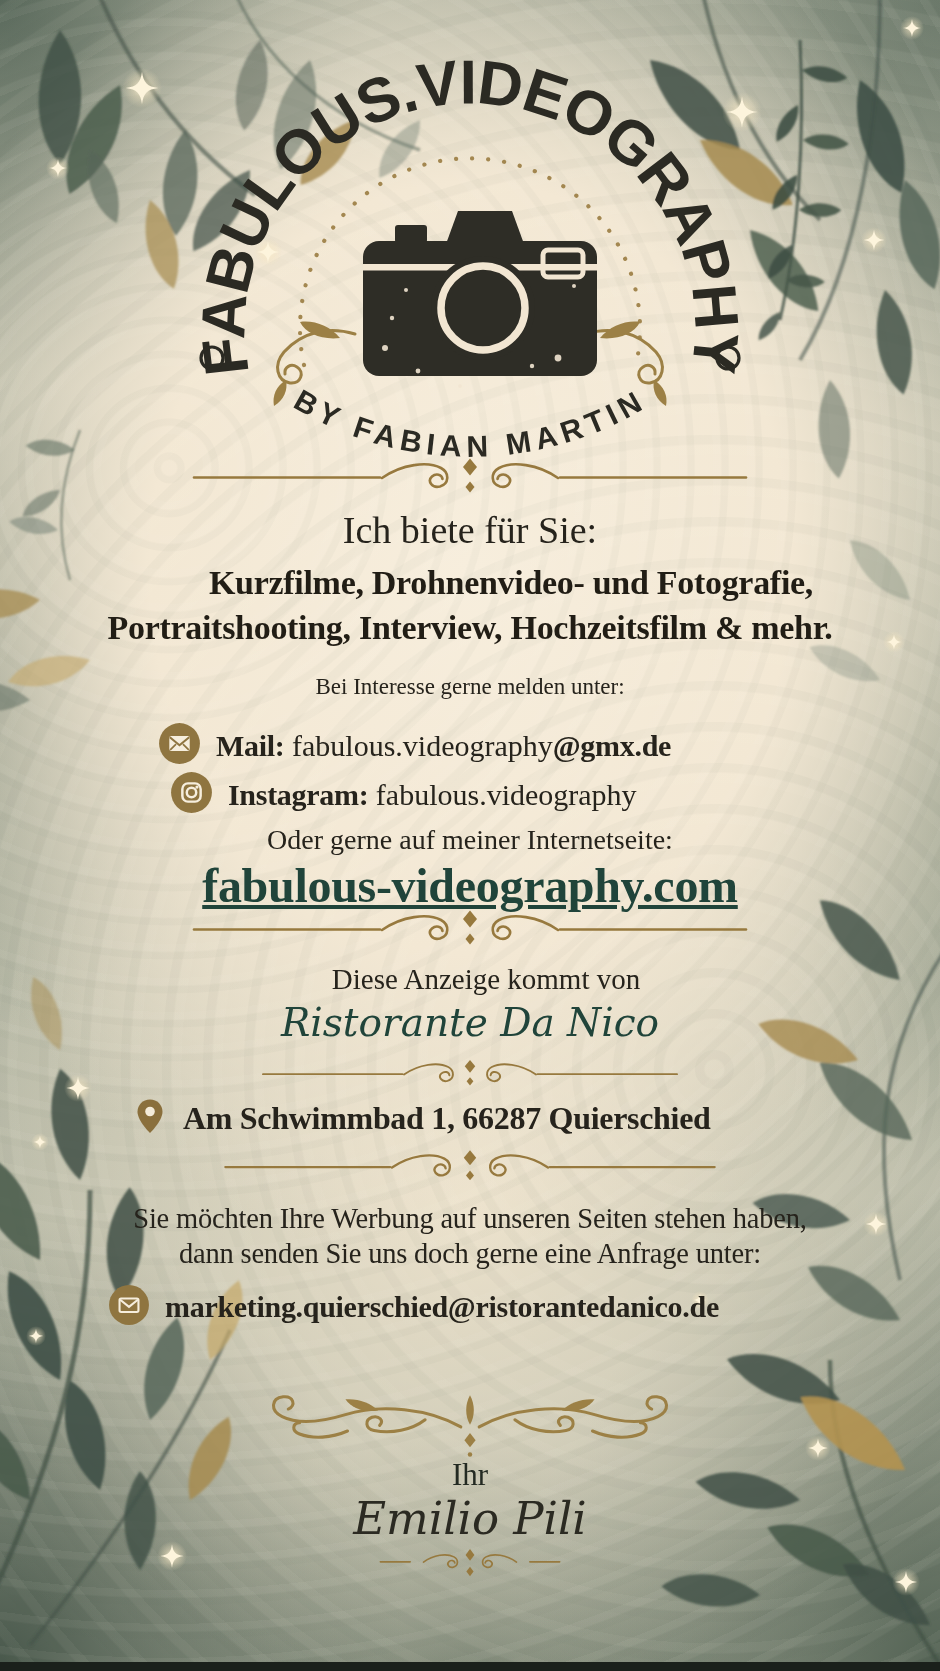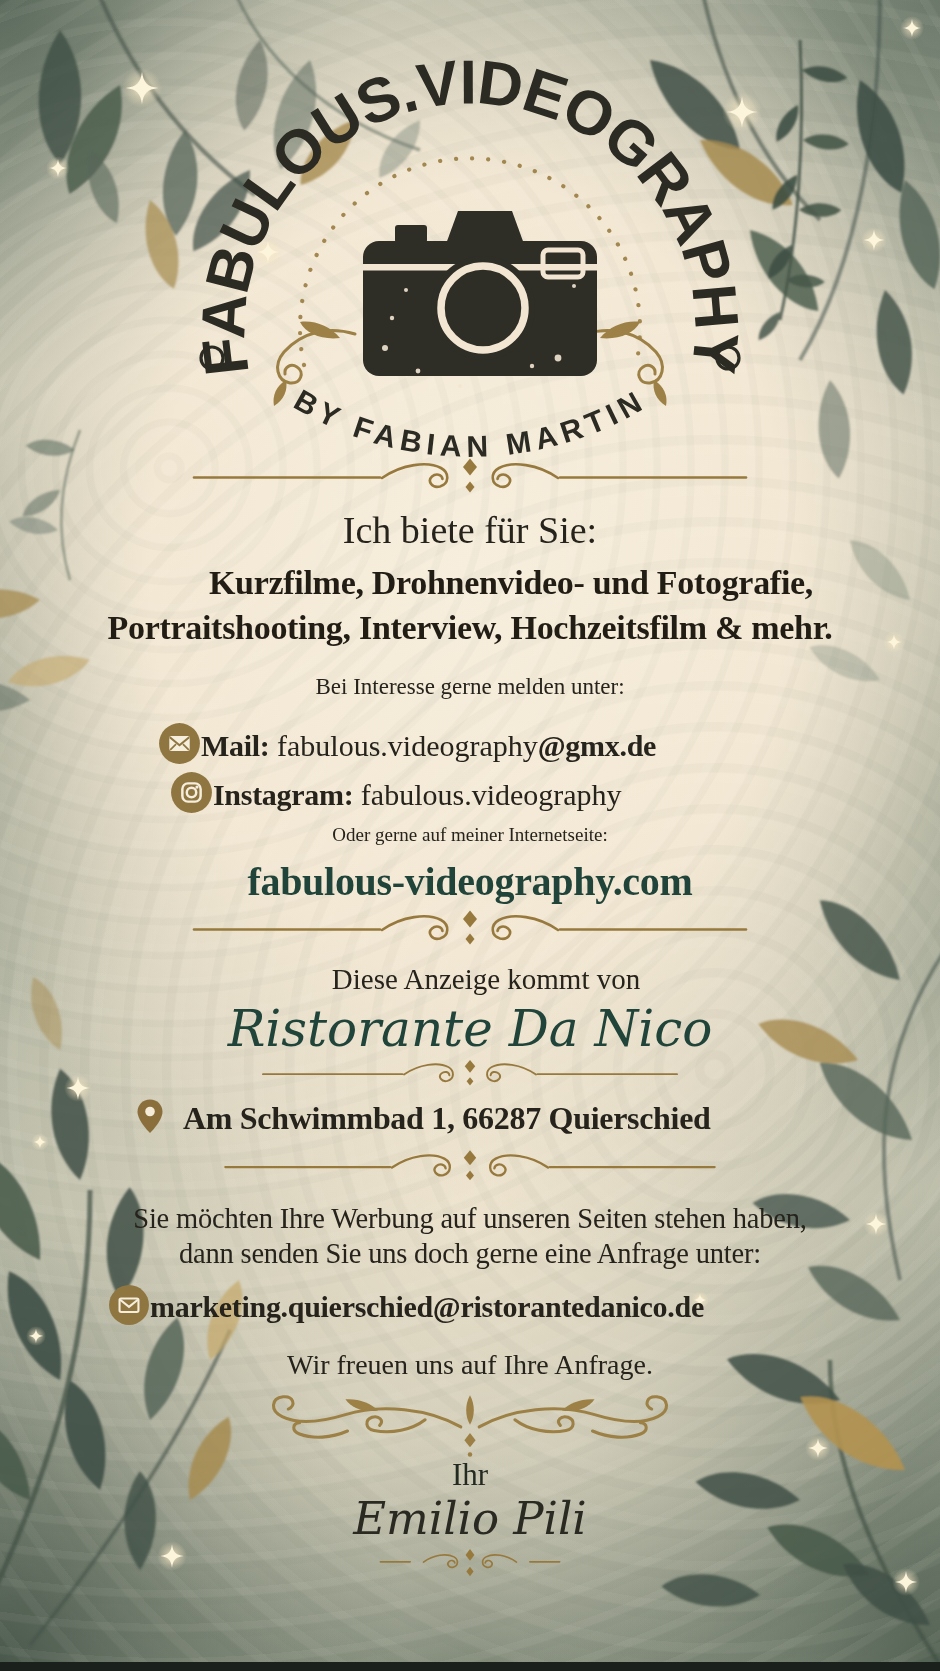--- a/index.html
+++ b/index.html
@@ -26,21 +26,21 @@
       repeating-radial-gradient(circle at 18% 28%, rgba(250,245,233,.10) 0 7px, rgba(93,108,93,.07) 9px 15px, rgba(0,0,0,0) 16px 34px),
       repeating-radial-gradient(circle at 76% 64%, rgba(246,240,226,.09) 0 9px, rgba(84,99,86,.07) 11px 19px, rgba(0,0,0,0) 20px 41px);
   }
   .abs{position:absolute;}
   .t-center{position:absolute;left:0;width:100%;text-align:center;}
   .ink{color:#26231c;}
   .serif-reg{font-family:"Liberation Serif",serif;font-weight:400;}
   .serif-bold{font-family:"Liberation Serif",serif;font-weight:700;letter-spacing:-.3px;}
   .green{color:#20443a;}
   .script{font-family:"DejaVu Serif","Liberation Serif",serif;font-style:italic;}
-  .icon-row{position:absolute;display:flex;align-items:center;}
+  .icon-row{position:absolute;display:flex;align-items:center;gap:15px;}
   .icon-row .txt{white-space:nowrap;}
   .bottom-strip{position:absolute;left:0;bottom:0;width:100%;height:9px;background:#1a201b;}
   svg text{font-family:"Liberation Sans",sans-serif;}
 </style>
 </head>
 <body>
 
 <div class="canvas">
 
   <svg width="0" height="0" style="position:absolute" aria-hidden="true">
@@ -332,29 +332,29 @@
         <circle cx="20" cy="20" r="4.4" fill="none" stroke="#f6eedd" stroke-width="2.3"></circle>
         <circle cx="25.1" cy="14.9" r="1.5" fill="#f6eedd"></circle>
       </svg>
     </span>
     <span class="txt ink" style="font-size:30px;">
       <span class="serif-bold">Instagram:</span>
       <span class="serif-reg">fabulous.videography</span>
     </span>
   </div>
 
-  <div class="t-center serif-reg ink" style="top:824px;font-size:19px;">Oder gerne auf meiner Internetseite:</div>
-  <div class="t-center serif-bold green" style="top:858px;font-size:40px;">fabulous-videography.com</div>
+  <div class="t-center serif-reg ink" style="top:824px;font-size:28px;">Oder gerne auf meiner Internetseite:</div>
+  <div class="t-center serif-bold green" style="top:858px;font-size:48px;text-decoration:underline;">fabulous-videography.com</div>
 
   <svg class="abs" style="left:185px;top:908px" width="570" height="44" viewBox="0 0 560 44">
       <use href="#div-orn"></use>
     </svg>
 
   <div class="t-center serif-reg ink" style="top:963px;font-size:29px;padding-left:16px;">Diese Anzeige kommt von</div>
-  <div class="t-center script green" style="top:1000px;font-size:50px;">Ristorante Da Nico</div>
+  <div class="t-center script green" style="top:1000px;font-size:39px;">Ristorante Da Nico</div>
 
   <svg class="abs" style="left:260px;top:1058px" width="420" height="33" viewBox="0 0 560 44">
       <use href="#div-orn"></use>
     </svg>
 
   <div class="icon-row" style="left:130px;top:1096px;gap:13px;">
     <span>
       <svg width="40" height="40" viewBox="0 0 40 40">
         <path d="M20,3.5 C12.8,3.5 7.5,9 7.5,15.8 C7.5,25 20,37 20,37 C20,37 32.5,25 32.5,15.8 C32.5,9 27.2,3.5 20,3.5 Z" fill="#8a6f3c"></path>
         <circle cx="20" cy="15.5" r="4.8" fill="#f4ebd9"></circle>
@@ -374,21 +374,20 @@
     <span>
       <svg width="42" height="42" viewBox="0 0 40 40">
         <circle cx="20" cy="20" r="19" fill="#8f7540"></circle>
         <rect x="11" y="13.8" width="18" height="12.8" rx="1.5" fill="none" stroke="#f6eedd" stroke-width="2"></rect>
         <path d="M11.6,15 L20,21.8 L28.4,15" stroke="#f6eedd" stroke-width="2" fill="none"></path>
       </svg>
     </span>
     <span class="txt serif-bold ink" style="font-size:30px;">marketing.quierschied@ristorantedanico.de</span>
   </div>
 
-  <div class="t-center serif-reg ink" style="top:1349px;font-size:28px;">Wir freuen uns auf Ihre Anfrage.</div>
 
   <svg class="abs" style="left:225px;top:1392px" width="490" height="80" viewBox="0 0 480 78">
       <use href="#grand-flourish"></use>
     </svg>
 
   <div class="t-center serif-reg" style="top:1457px;font-size:31px;color:#232a22;">Ihr</div>
   <div class="t-center script" style="top:1492px;font-size:45px;color:#2b2a22;">Emilio Pili</div>
 
   <svg class="abs" style="left:315px;top:1548px" width="310" height="31" viewBox="0 0 560 56">
       <use href="#div-orn-sm"></use>

